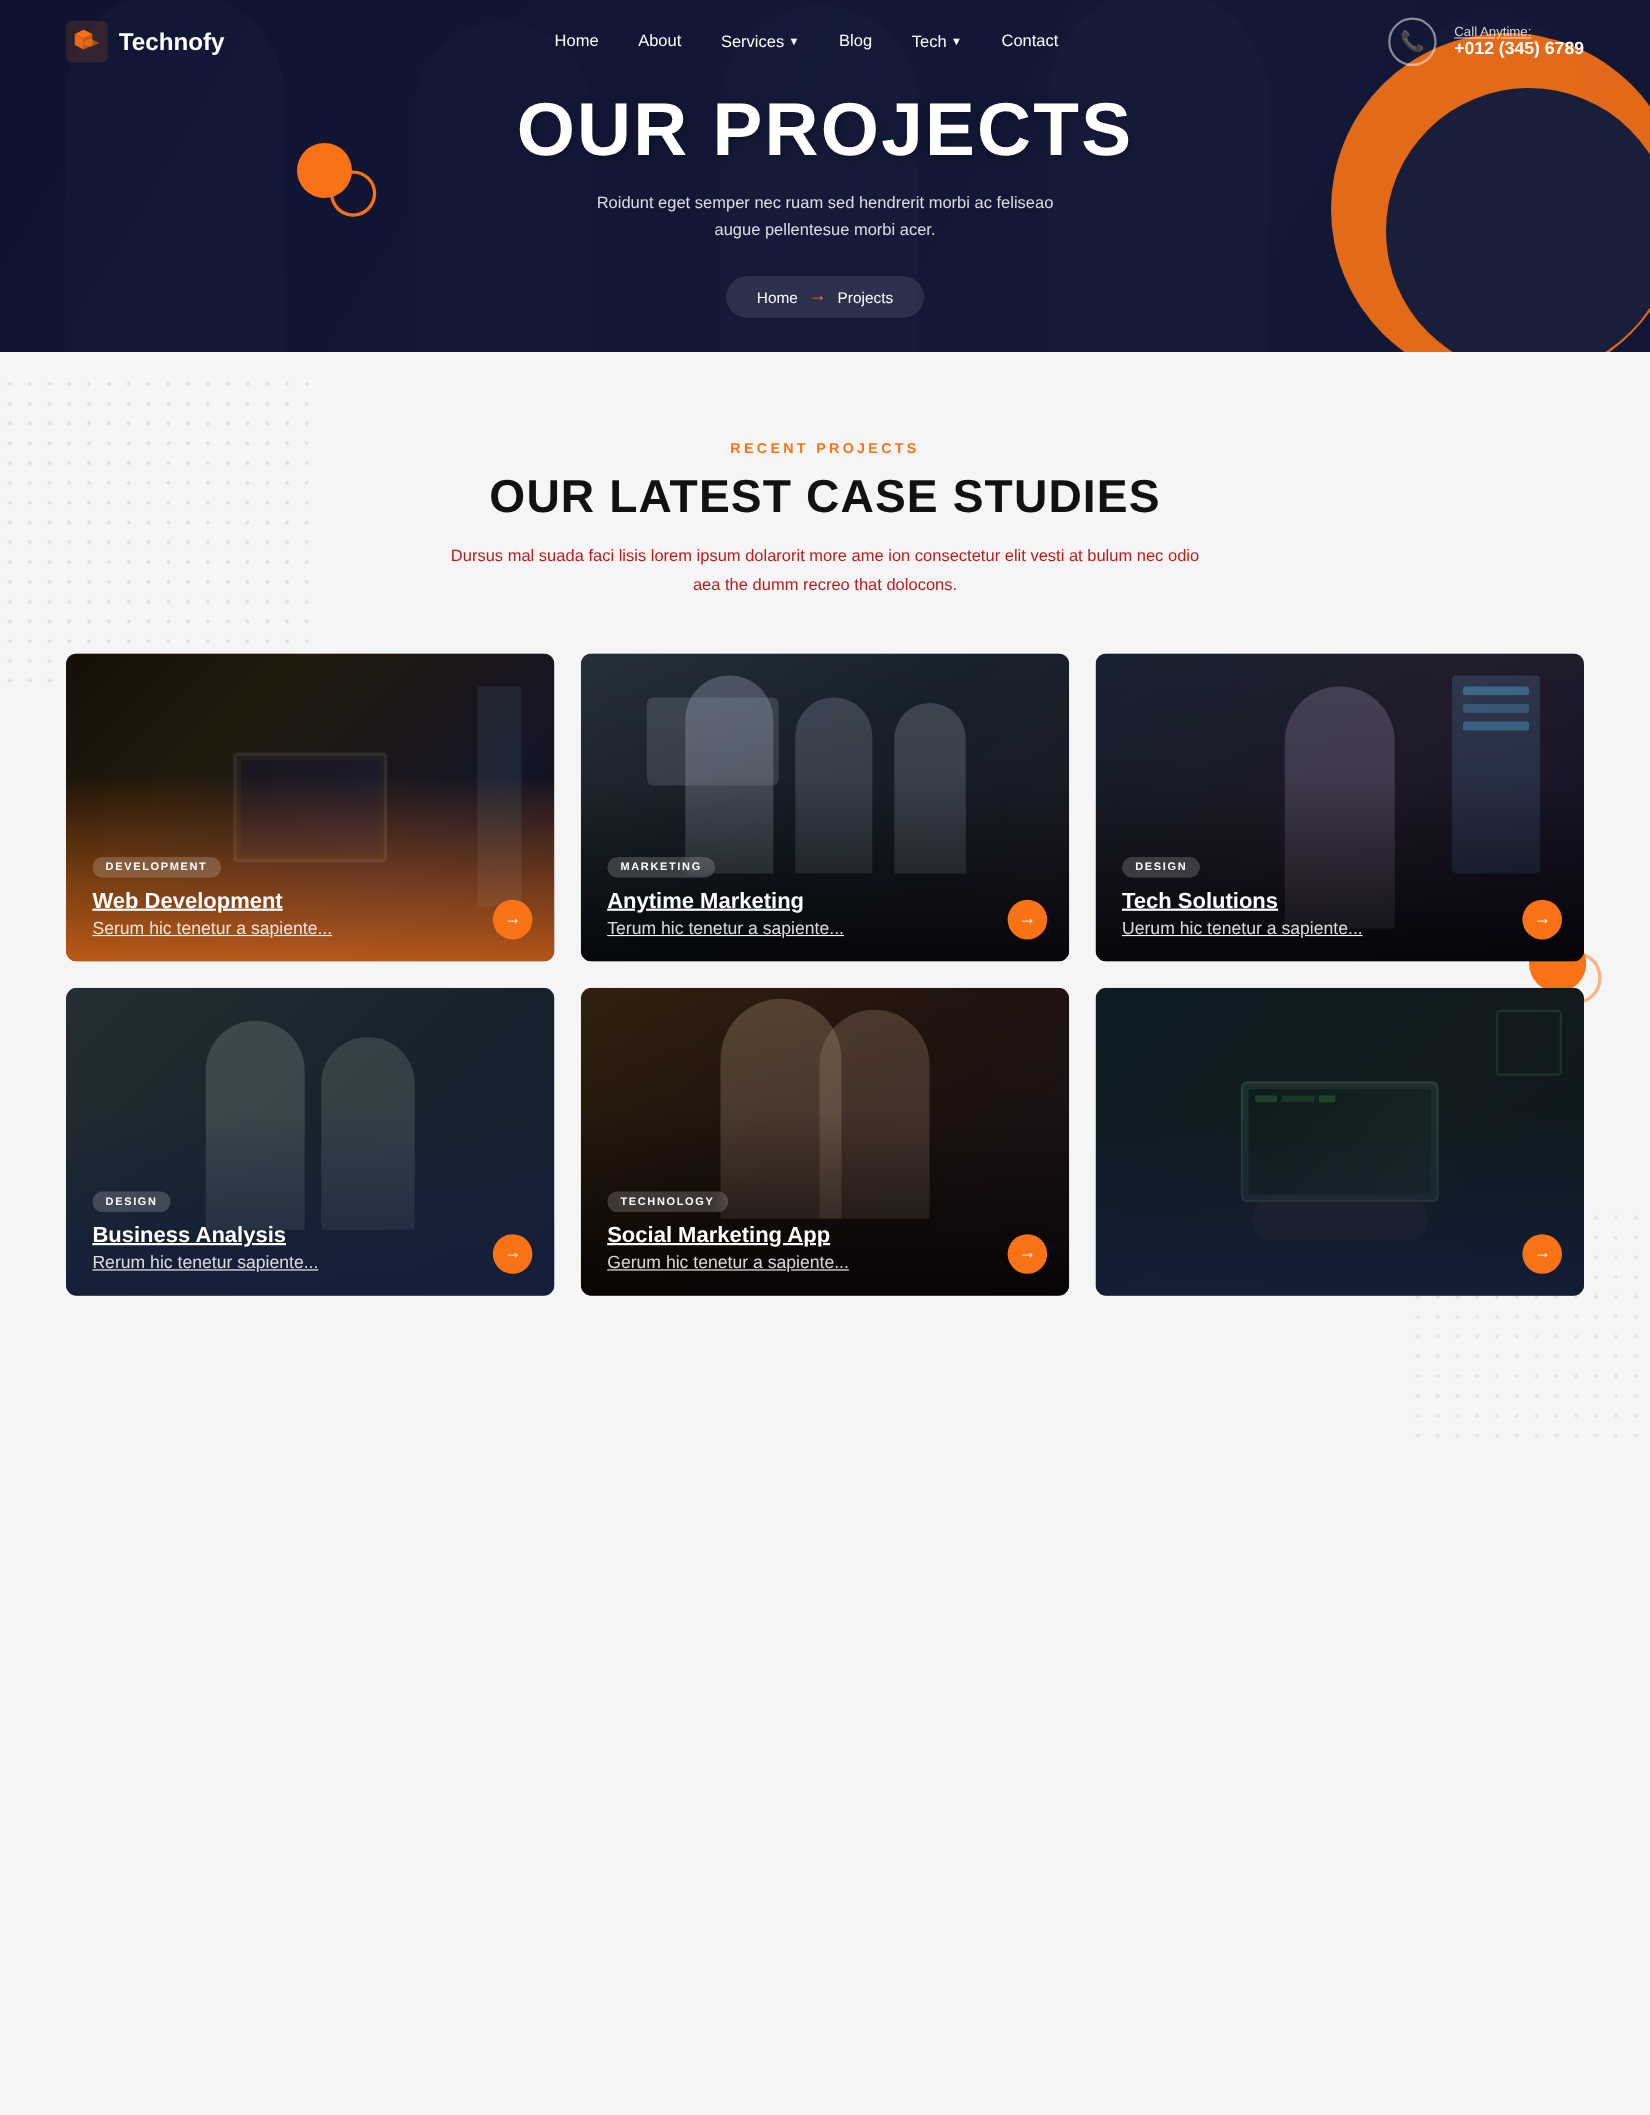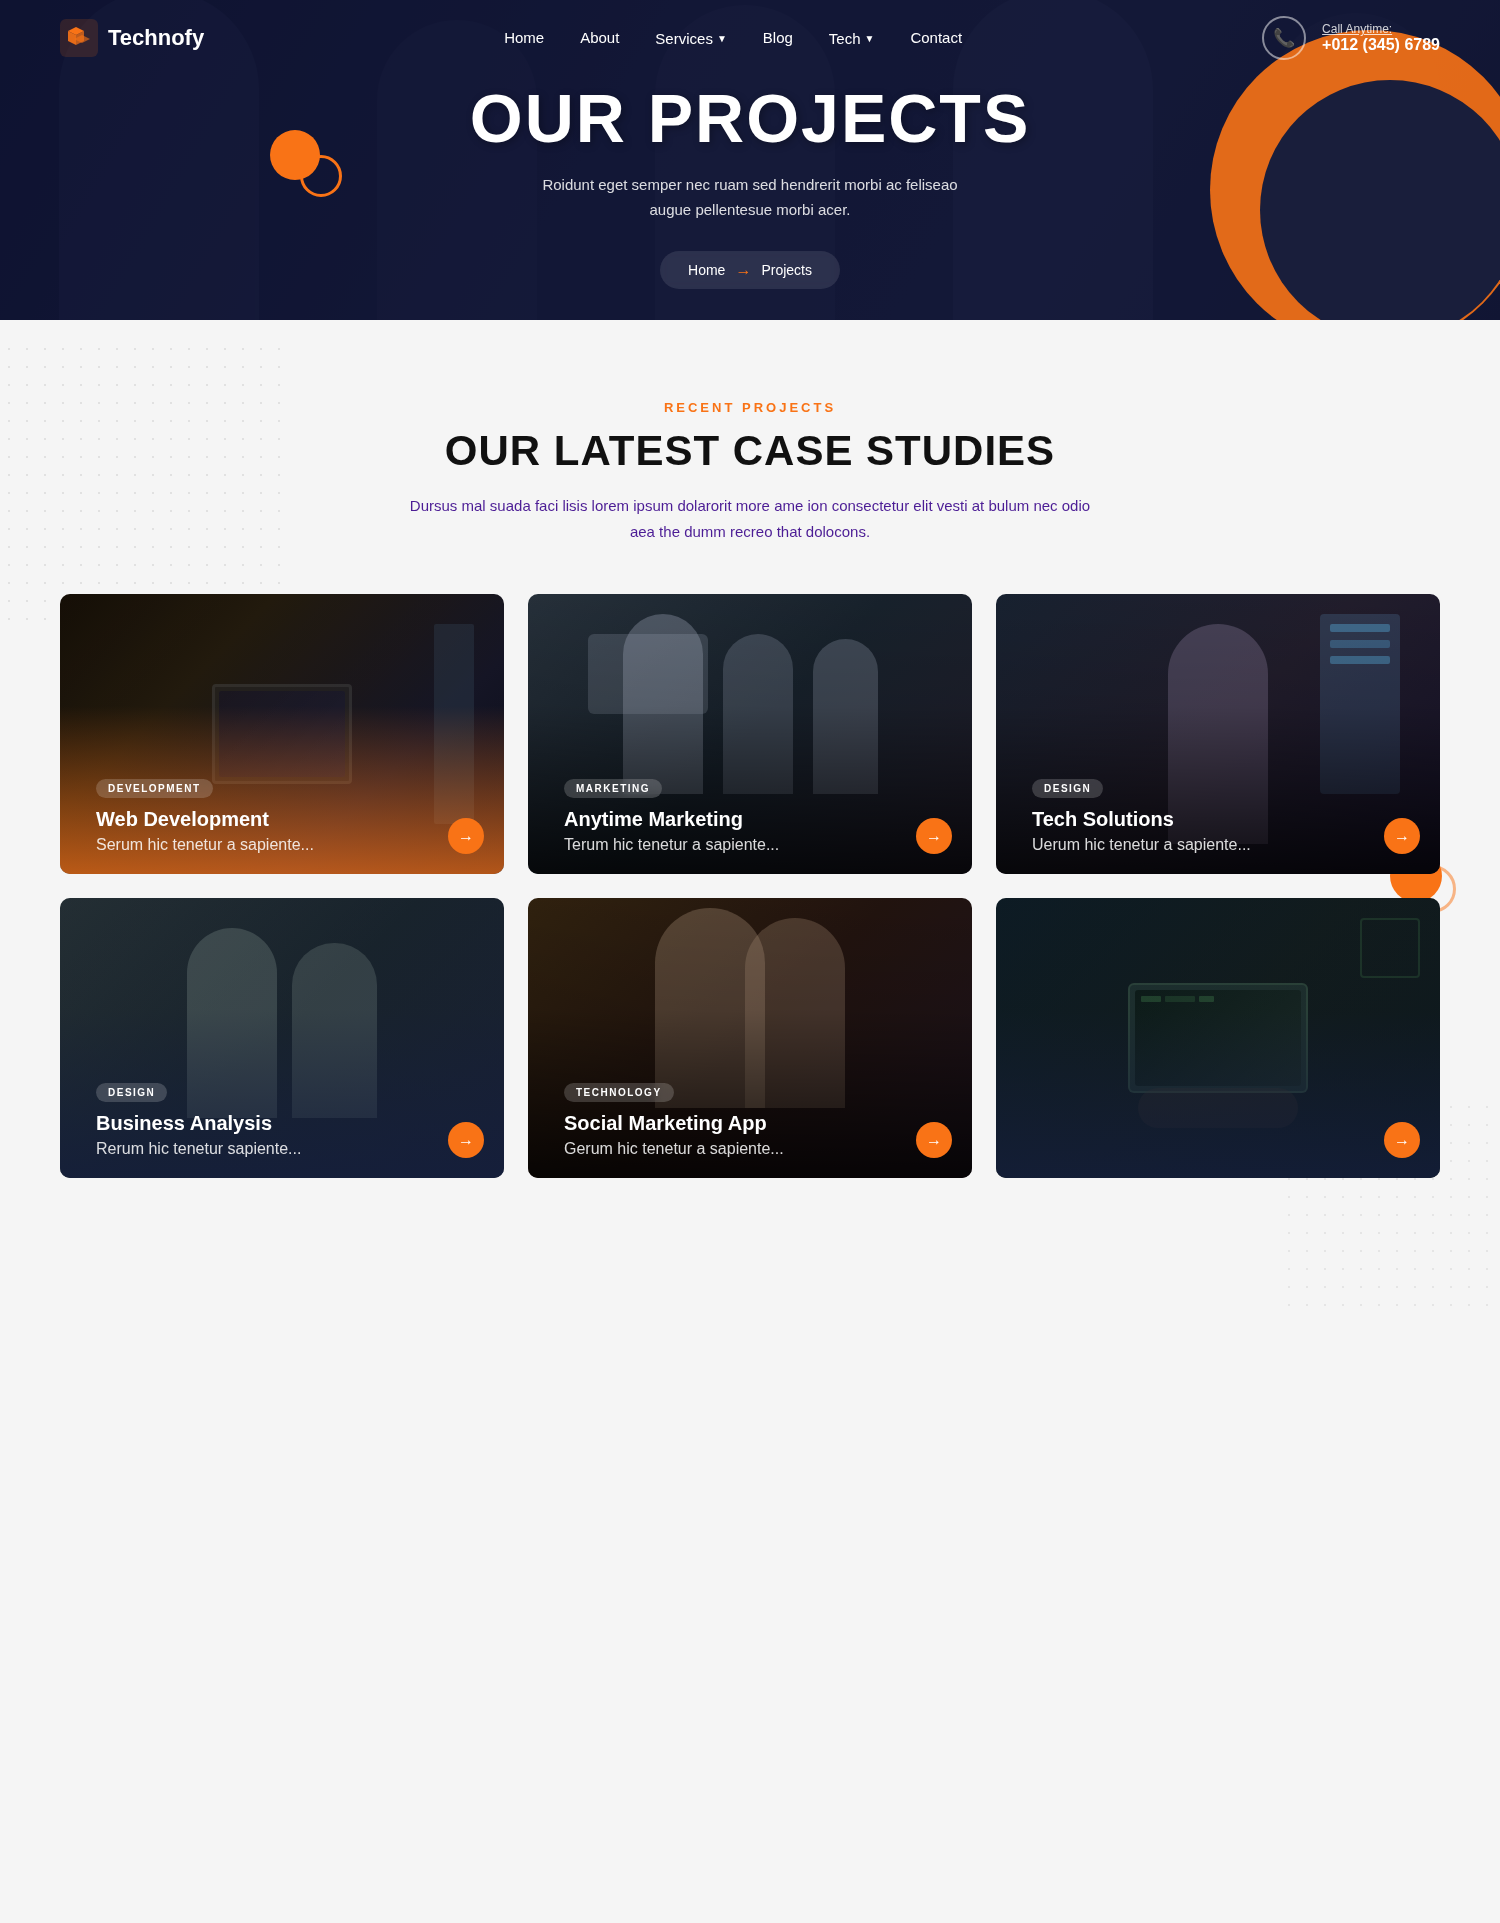--- a/index.html
+++ b/index.html
@@ -233,21 +233,21 @@
       text-align: center;
       font-size: 42px;
       font-weight: 900;
       text-transform: uppercase;
       color: #111;
       margin-bottom: 18px;
       letter-spacing: 1px;
     }
     .section-desc {
       text-align: center;
-      color: #4c1d95;
+      color: #b91c1c;
       font-size: 15px;
       line-height: 1.7;
       max-width: 700px;
       margin: 16px auto 50px;
     }
 
     
     .project-grid {
       display: grid;
       grid-template-columns: repeat(3, 1fr);
@@ -278,24 +278,25 @@
       background: linear-gradient(to top, rgba(0,0,0,0.8) 0%, rgba(0,0,0,0.2) 60%, rgba(0,0,0,0.1) 100%);
     }
     .card-overlay-orange {
       position: absolute;
       inset: 0;
       background: linear-gradient(to top, rgba(249,115,22,0.7) 0%, rgba(0,0,0,0.2) 60%);
     }
     .card-content {
       position: absolute;
       bottom: 0;
-      left: 16px;
+      left: 4px;
       right: 0;
       padding: 20px 20px 20px 20px;
       color: #fff;
+      text-decoration: underline;
     }
     .card-tag {
       display: inline-block;
       background: rgba(255,255,255,0.18);
       backdrop-filter: blur(4px);
       color: #fff;
       font-size: 10px;
       font-weight: 700;
       letter-spacing: 1.5px;
       text-transform: uppercase;

